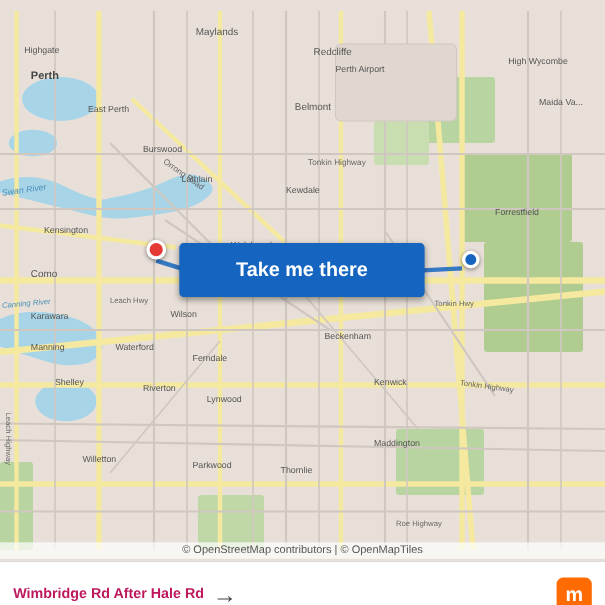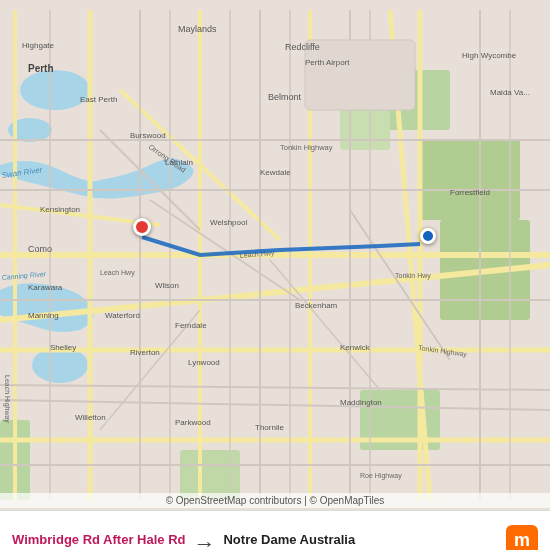--- a/index.html
+++ b/index.html
@@ -294,32 +294,30 @@
     <polyline points="142,227 200,245 280,240 380,236 420,234" stroke="#1565C0" stroke-width="4" fill="none" stroke-dasharray="none" opacity="0.85"></polyline>
   </svg>
 
   
   <div class="origin-pin" style="top:218px; left:133px;"></div>
 
   
   <div class="dest-pin" style="top:228px; left:420px;"></div>
 
   
+  <button id="take-me-there-btn">Take me there</button>
 
   
   <div id="attribution">© OpenStreetMap contributors | © OpenMapTiles</div>
 </div>
 
 <div id="bottom-bar">
   <div id="route-from">
     <span>Wimbridge Rd After Hale Rd</span>
   </div>
 
   <span id="arrow-icon">→</span>
 
-  <div id="route-to">
-    <span>Notre Dame Australia</span>
-  </div>
 
   <div id="moovit-logo">
     <div class="moovit-m">m</div>
   </div>
 </div>
 
 </body></html>

